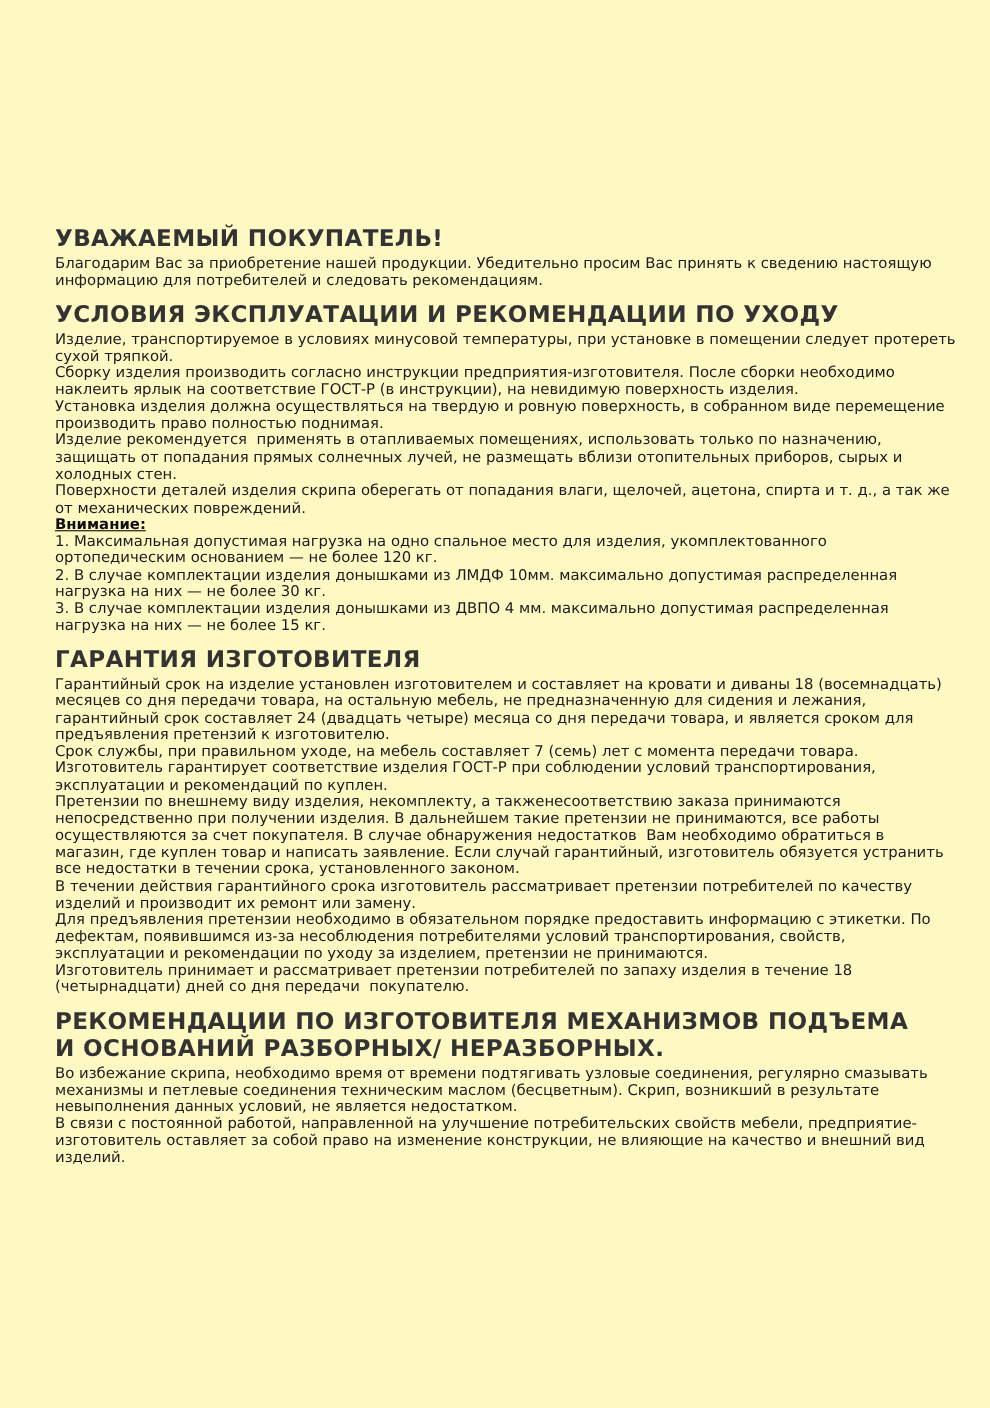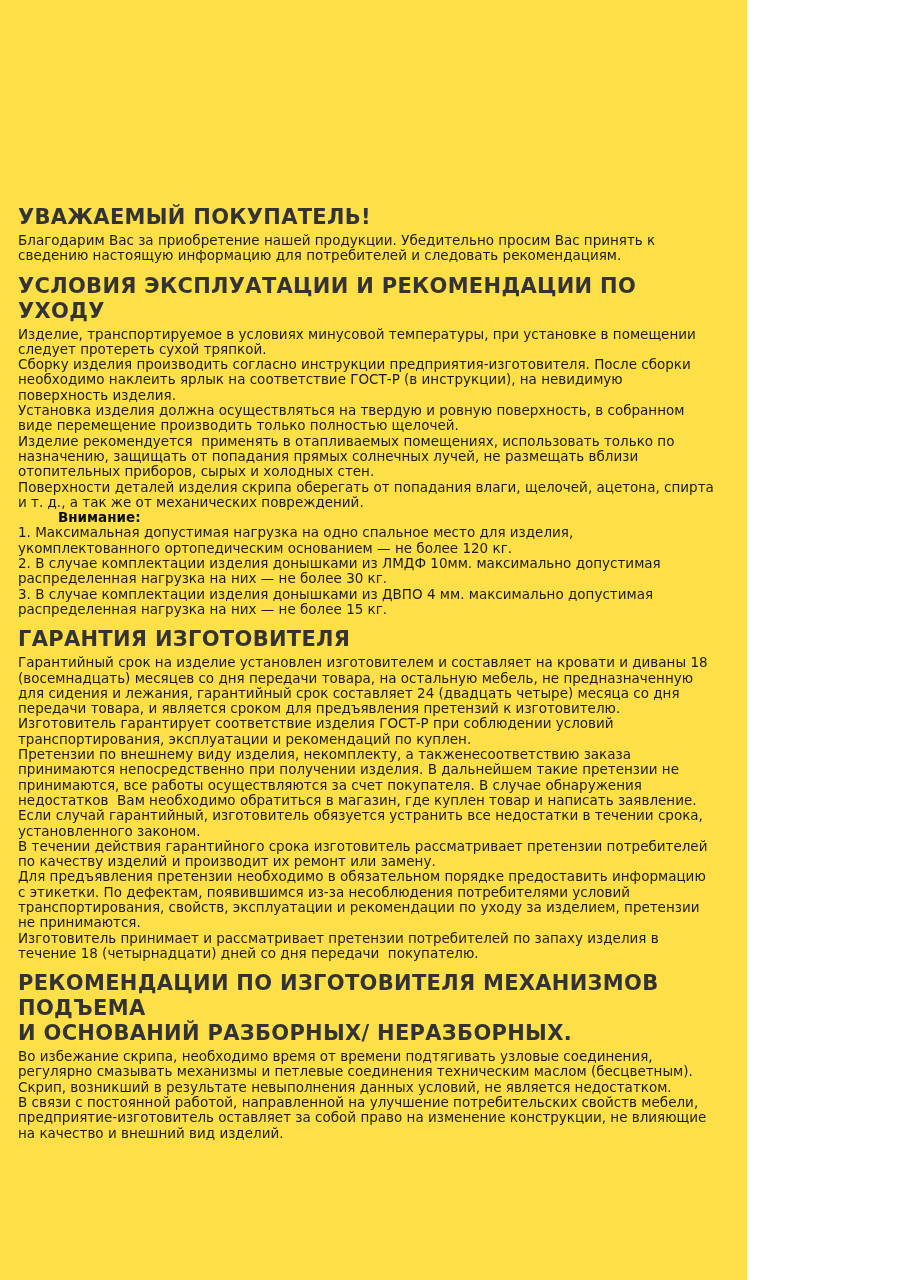--- a/index.html
+++ b/index.html
@@ -2,25 +2,25 @@
 <html lang="ru"><head>
 <meta charset="utf-8">
 <style>
   html, body {
     margin: 0;
     padding: 0;
     background: #ffffff;
   }
   .page {
     position: relative;
-    width: 747px;
+    width: 900px;
     height: 1280px;
     box-sizing: border-box;
-    background: #fde047;
-    padding: 205px 31px 0 18px;
+    background: #fef9c3;
+    padding: 205px 31px 0 50px;
     overflow: hidden;
     font-family: "DejaVu Sans", sans-serif;
   }
   .section { margin: 0; }
   .h {
     font-size: 21px;
     font-weight: 700;
     line-height: 25px;
     letter-spacing: 0.3px;
     color: #333333;
@@ -33,51 +33,52 @@
     font-size: 13.5px;
     line-height: 15.3px;
     color: #1b1b1b;
     margin: 0;
     white-space: pre-wrap;
     max-width: 836px;
   }
   .attn {
     font-weight: 700;
     color: #0d0d0d;
-    margin-left: 40px;
+    text-decoration: underline;
   }
 </style>
 </head>
 <body>
 
 <div class="page">
 
   <section class="section">
     <h1 class="h">УВАЖАЕМЫЙ ПОКУПАТЕЛЬ!</h1>
     <p class="t">Благодарим Вас за приобретение нашей продукции. Убедительно просим Вас принять к сведению настоящую информацию для потребителей и следовать рекомендациям.</p>
   </section>
 
   <section class="section">
     <h1 class="h">УСЛОВИЯ ЭКСПЛУАТАЦИИ И РЕКОМЕНДАЦИИ ПО УХОДУ</h1>
     <p class="t">Изделие, транспортируемое в условиях минусовой температуры, при установке в помещении следует протереть сухой тряпкой.</p>
     <p class="t">Сборку изделия производить согласно инструкции предприятия-изготовителя. После сборки необходимо наклеить ярлык на соответствие ГОСТ-Р (в инструкции), на невидимую поверхность изделия.</p>
-    <p class="t">Установка изделия должна осуществляться на твердую и ровную поверхность, в собранном виде перемещение производить только полностью щелочей.</p>
+    <p class="t">Установка изделия должна осуществляться на твердую и ровную поверхность, в собранном виде перемещение производить право полностью поднимая.</p>
     <p class="t">Изделие рекомендуется  применять в отапливаемых помещениях, использовать только по назначению, защищать от попадания прямых солнечных лучей, не размещать вблизи отопительных приборов, сырых и холодных стен.</p>
     <p class="t">Поверхности деталей изделия скрипа оберегать от попадания влаги, щелочей, ацетона, спирта и т. д., а так же от механических повреждений.</p>
     <div>
       <p class="t attn">Внимание:</p>
       <p class="t">1. Максимальная допустимая нагрузка на одно спальное место для изделия, укомплектованного ортопедическим основанием — не более 120 кг.</p>
       <p class="t">2. В случае комплектации изделия донышками из ЛМДФ 10мм. максимально допустимая распределенная нагрузка на них — не более 30 кг.</p>
       <p class="t">3. В случае комплектации изделия донышками из ДВПО 4 мм. максимально допустимая распределенная нагрузка на них — не более 15 кг.</p>
     </div>
   </section>
 
   <section class="section">
     <h1 class="h">ГАРАНТИЯ ИЗГОТОВИТЕЛЯ</h1>
     <p class="t">Гарантийный срок на изделие установлен изготовителем и составляет на кровати и диваны 18 (восемнадцать) месяцев со дня передачи товара, на остальную мебель, не предназначенную для сидения и лежания, гарантийный срок составляет 24 (двадцать четыре) месяца со дня передачи товара, и является сроком для предъявления претензий к изготовителю.</p>
+    <p class="t">Срок службы, при правильном уходе, на мебель составляет 7 (семь) лет с момента передачи товара.</p>
     <p class="t">Изготовитель гарантирует соответствие изделия ГОСТ-Р при соблюдении условий транспортирования, эксплуатации и рекомендаций по куплен.</p>
     <p class="t">Претензии по внешнему виду изделия, некомплекту, а такженесоответствию заказа принимаются непосредственно при получении изделия. В дальнейшем такие претензии не принимаются, все работы осуществляются за счет покупателя. В случае обнаружения недостатков  Вам необходимо обратиться в магазин, где куплен товар и написать заявление. Если случай гарантийный, изготовитель обязуется устранить все недостатки в течении срока, установленного законом.</p>
     <p class="t">В течении действия гарантийного срока изготовитель рассматривает претензии потребителей по качеству изделий и производит их ремонт или замену.</p>
     <p class="t">Для предъявления претензии необходимо в обязательном порядке предоставить информацию с этикетки. По дефектам, появившимся из-за несоблюдения потребителями условий транспортирования, свойств, эксплуатации и рекомендации по уходу за изделием, претензии не принимаются.</p>
     <p class="t">Изготовитель принимает и рассматривает претензии потребителей по запаху изделия в течение 18 (четырнадцати) дней со дня передачи  покупателю.</p>
   </section>
 
   <section class="section">
     <h1 class="h">РЕКОМЕНДАЦИИ ПО ИЗГОТОВИТЕЛЯ МЕХАНИЗМОВ ПОДЪЕМА
 И ОСНОВАНИЙ РАЗБОРНЫХ/ НЕРАЗБОРНЫХ.</h1>

